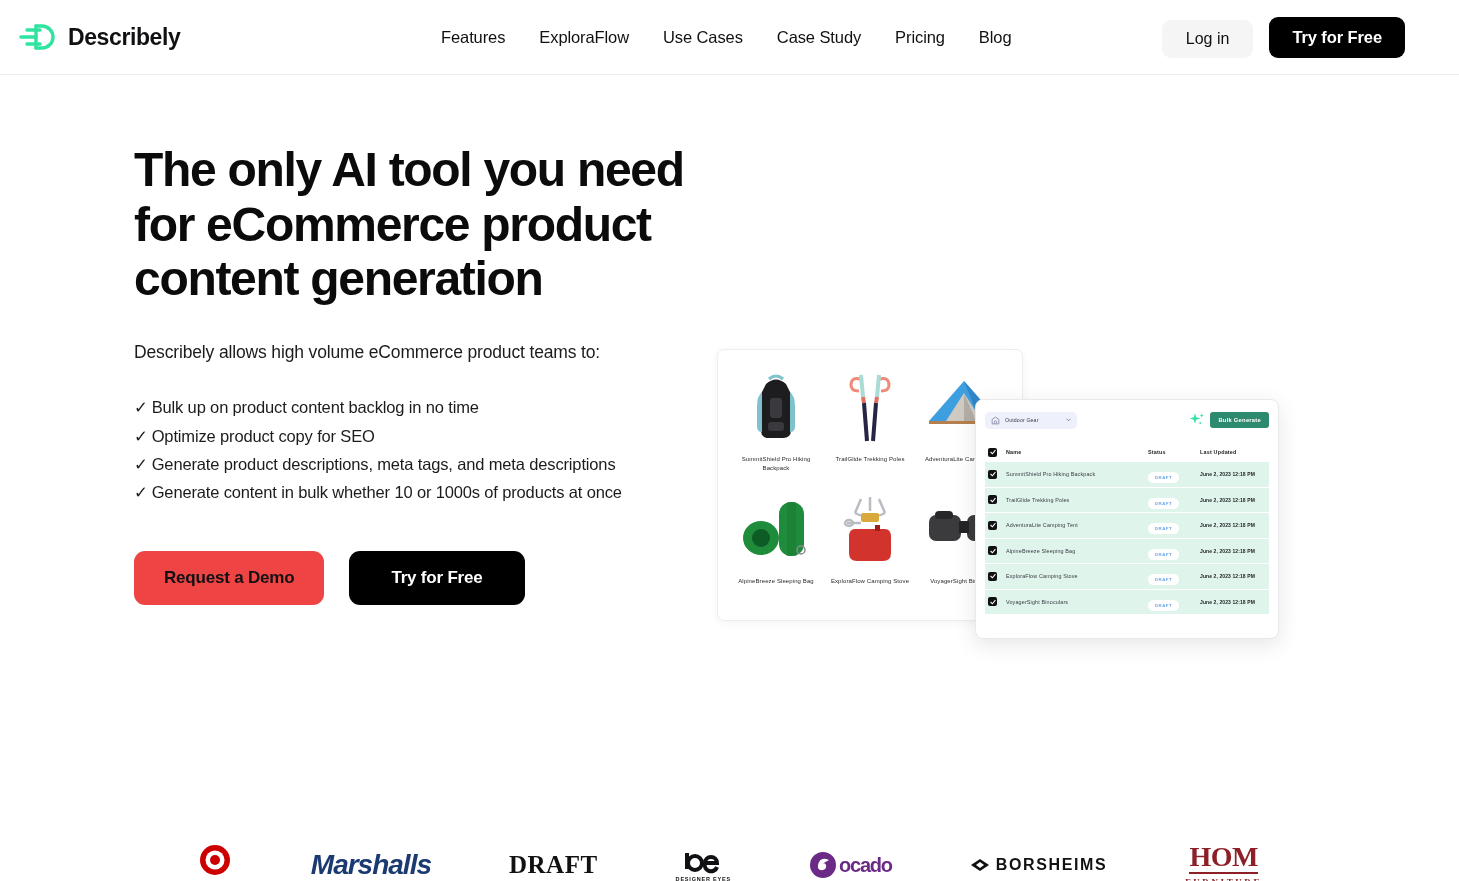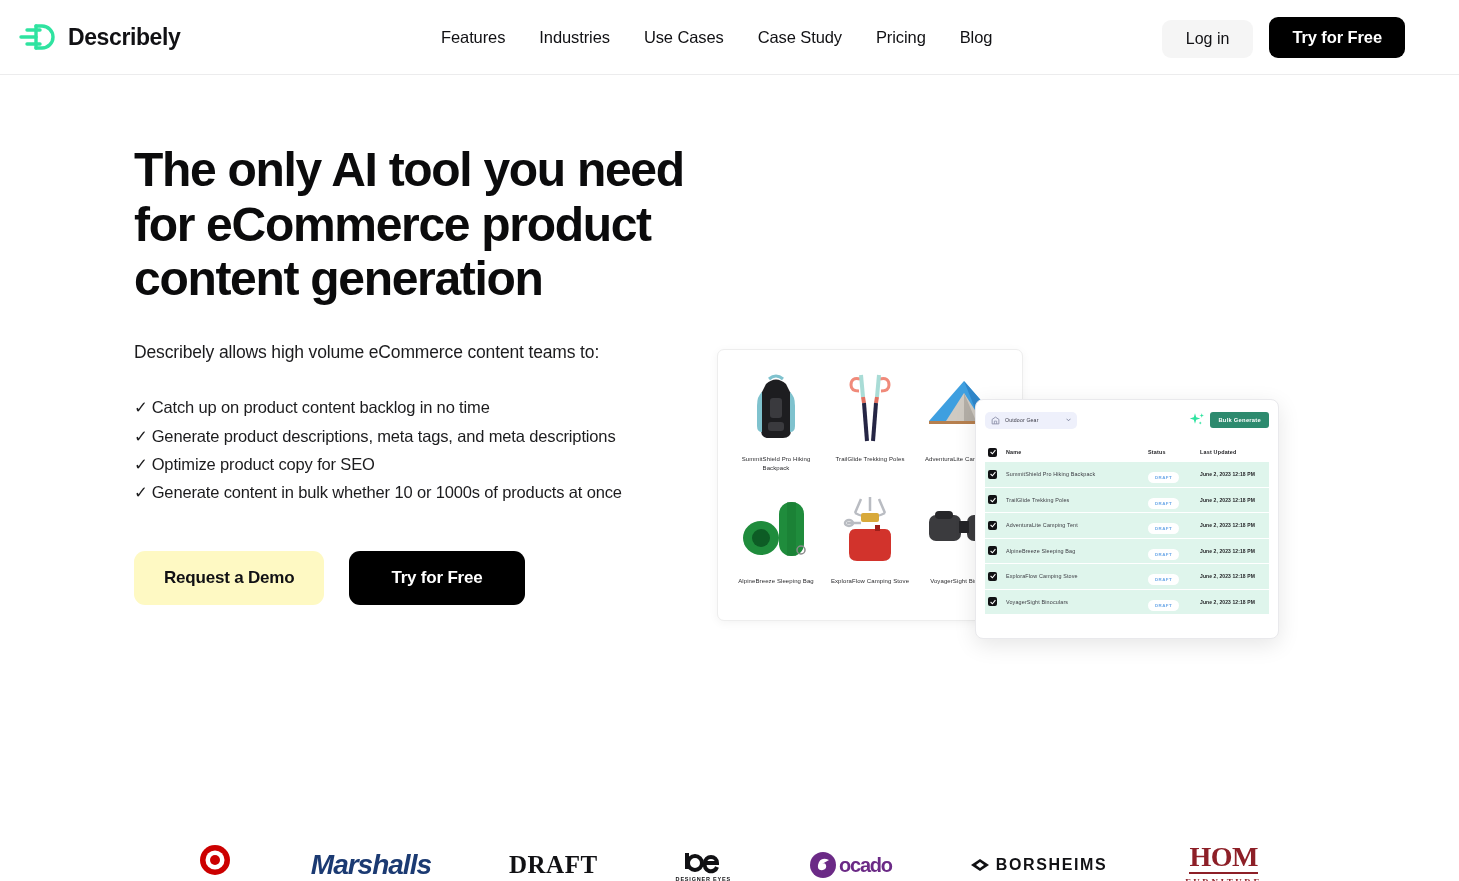--- a/index.html
+++ b/index.html
@@ -110,21 +110,21 @@
     white-space: nowrap;
   }
   .check { margin-right: 4px; }
 
   .hero-cta {
     margin-top: 44px;
     display: flex;
     gap: 25px;
   }
   .btn-demo {
-    background: #fef9c3;
+    background: #ef4444;
     border: none;
     border-radius: 11px;
     padding: 17px 30px;
     font-size: 17px;
     font-family: inherit;
     font-weight: bold;
     color: #111114;
     cursor: pointer;
     letter-spacing: -0.2px;
   }
@@ -303,43 +303,43 @@
         <path d="M11 10 H24"></path>
         <path d="M5 17 H20"></path>
         <path d="M11 24 H24"></path>
       </g>
     </svg>
     <span class="brand-name">Describely</span>
   </div>
 
   <nav class="nav">
     <span class="nav-item">Features</span>
-    <span class="nav-item">Industries</span>
+    <span class="nav-item">ExploraFlow</span>
     <span class="nav-item">Use Cases</span>
     <span class="nav-item">Case Study</span>
     <span class="nav-item">Pricing</span>
     <span class="nav-item">Blog</span>
   </nav>
 
   <div class="header-actions">
     <button class="btn-login">Log in</button>
     <button class="btn-try-nav">Try for Free</button>
   </div>
 </div>
 
 <div class="hero">
 
   <div class="hero-left">
     <h1 class="hero-title">The only AI tool you need for eCommerce product content generation</h1>
-    <p class="hero-sub">Describely allows high volume eCommerce content teams to:</p>
+    <p class="hero-sub">Describely allows high volume eCommerce product teams to:</p>
 
     <ul class="hero-list">
-      <li><span class="check">✓</span><span>Catch up on product content backlog in no time</span></li>
+      <li><span class="check">✓</span><span>Bulk up on product content backlog in no time</span></li>
+      <li><span class="check">✓</span><span>Optimize product copy for SEO</span></li>
       <li><span class="check">✓</span><span>Generate product descriptions, meta tags, and meta descriptions</span></li>
-      <li><span class="check">✓</span><span>Optimize product copy for SEO</span></li>
       <li><span class="check">✓</span><span>Generate content in bulk whether 10 or 1000s of products at once</span></li>
     </ul>
 
     <div class="hero-cta">
       <button class="btn-demo">Request a Demo</button>
       <button class="btn-try-hero">Try for Free</button>
     </div>
   </div>
 
   <div class="hero-visual">

